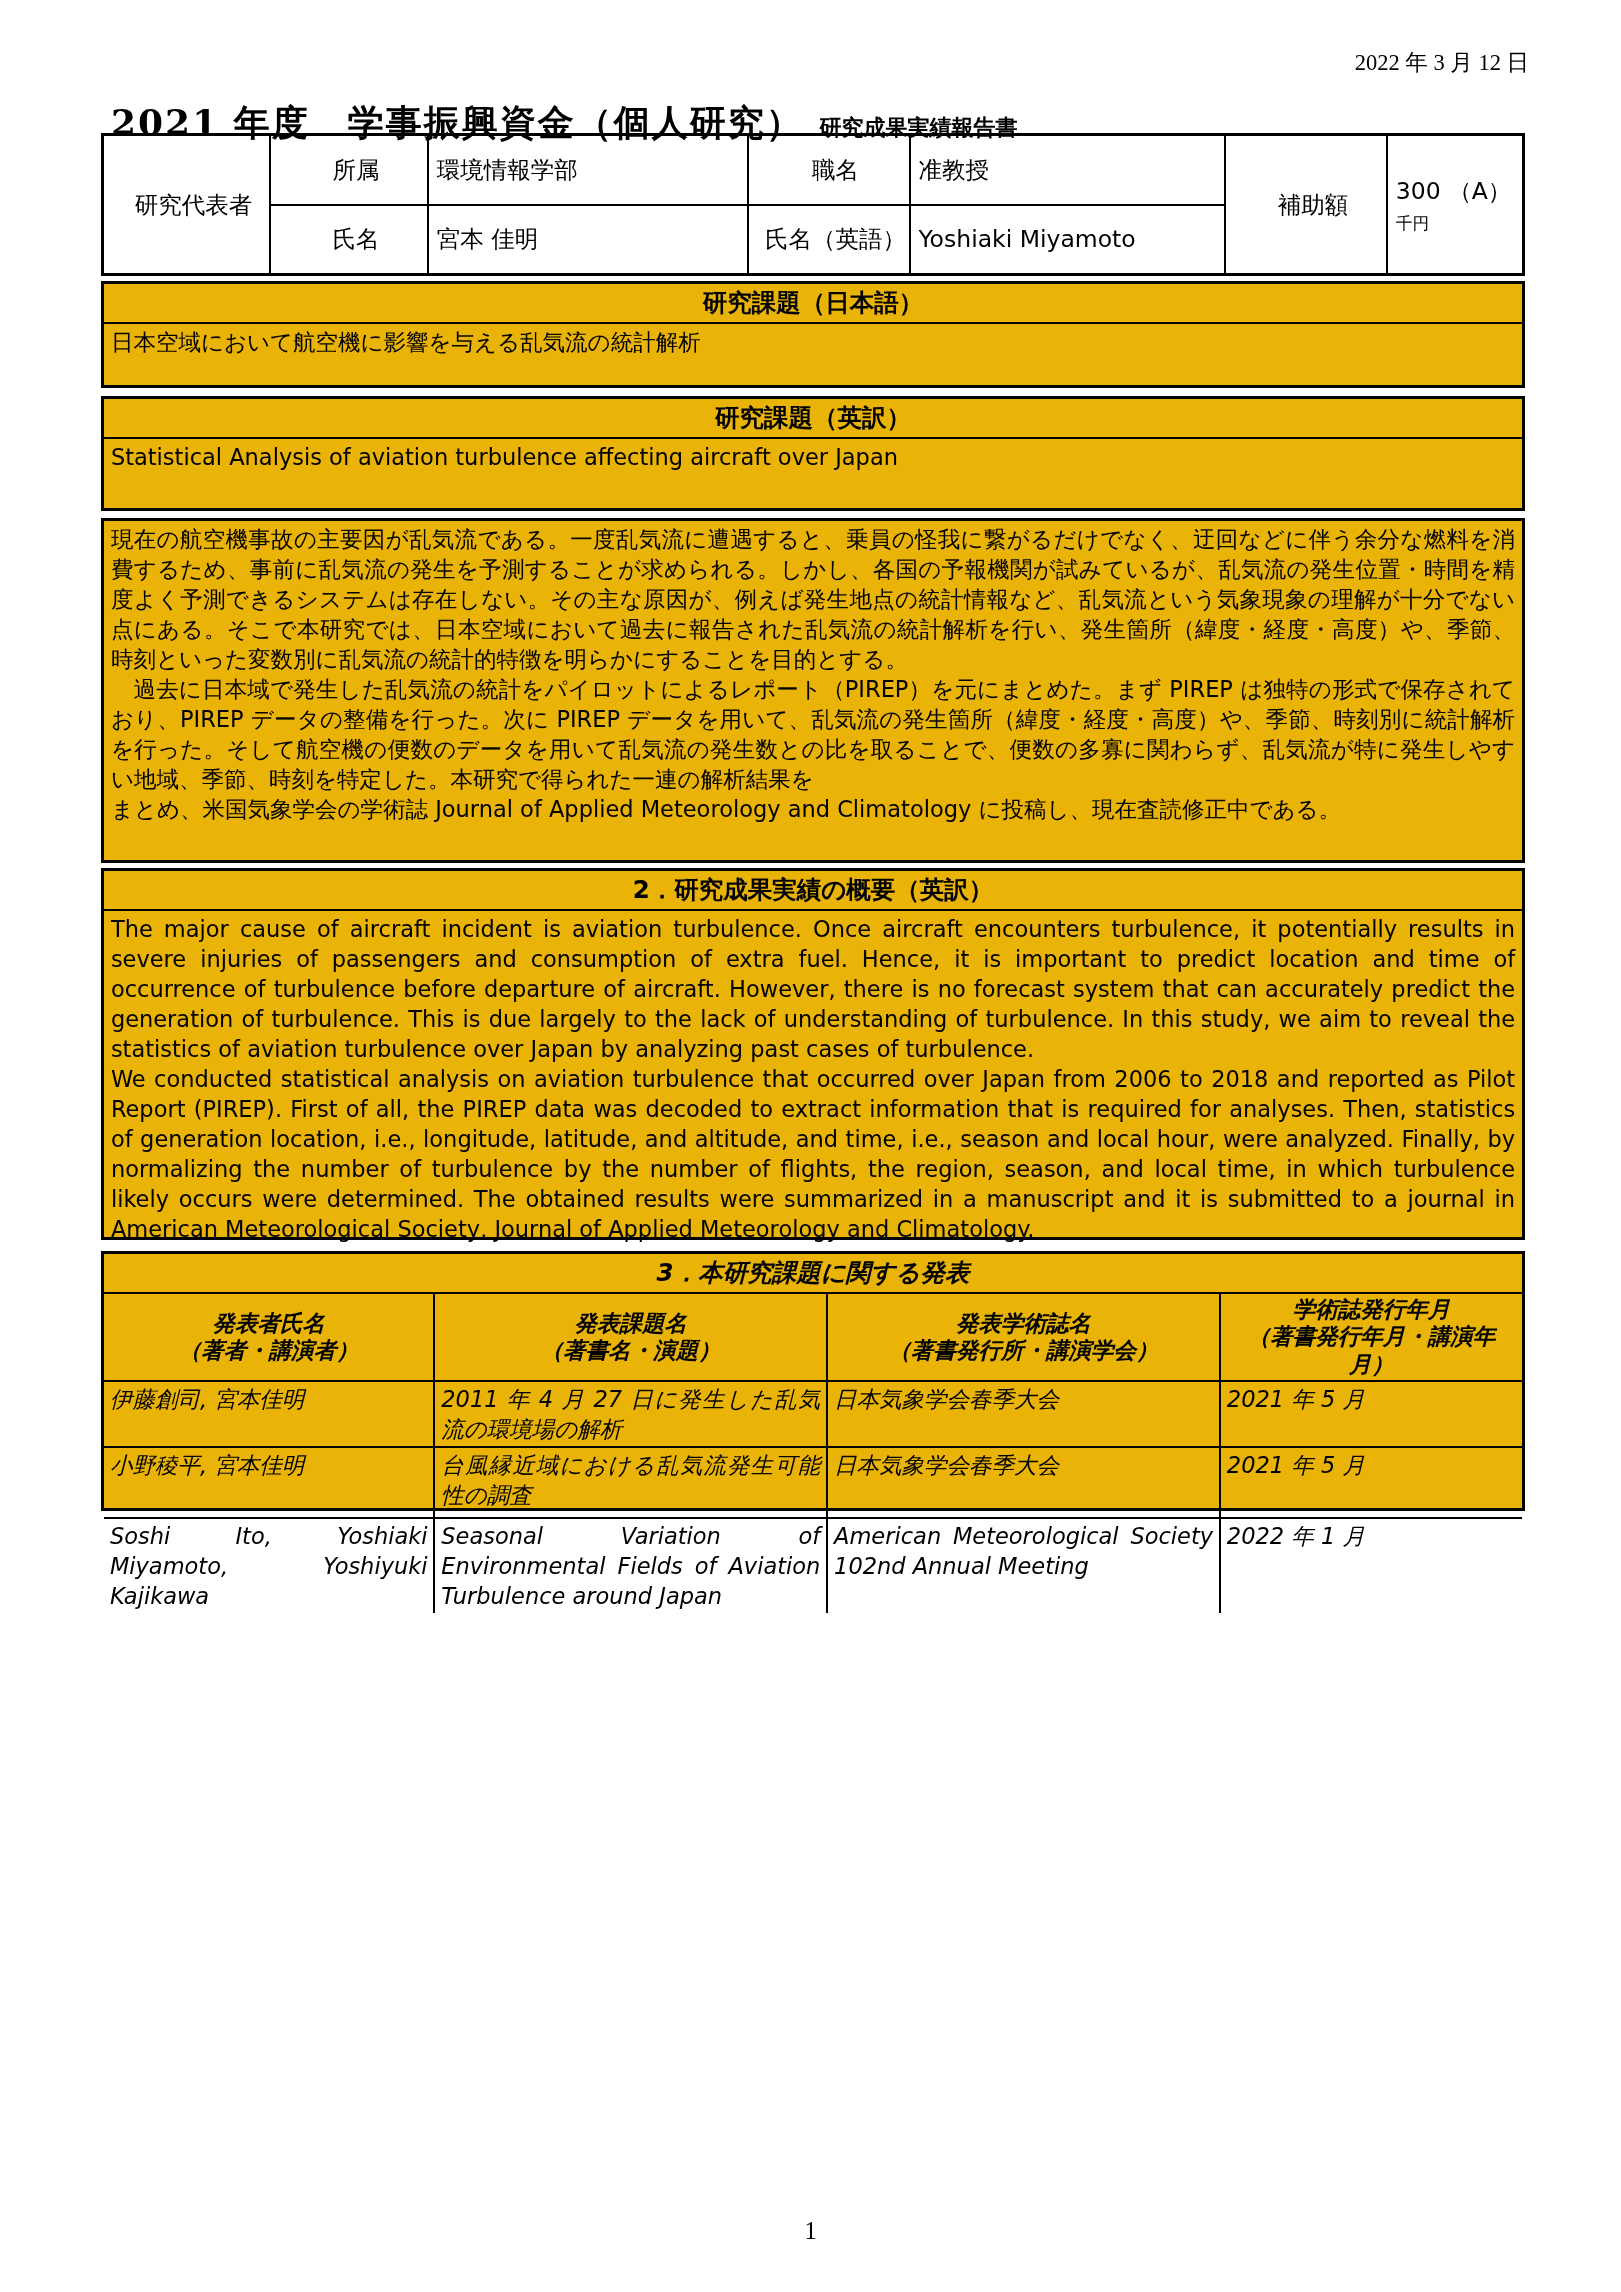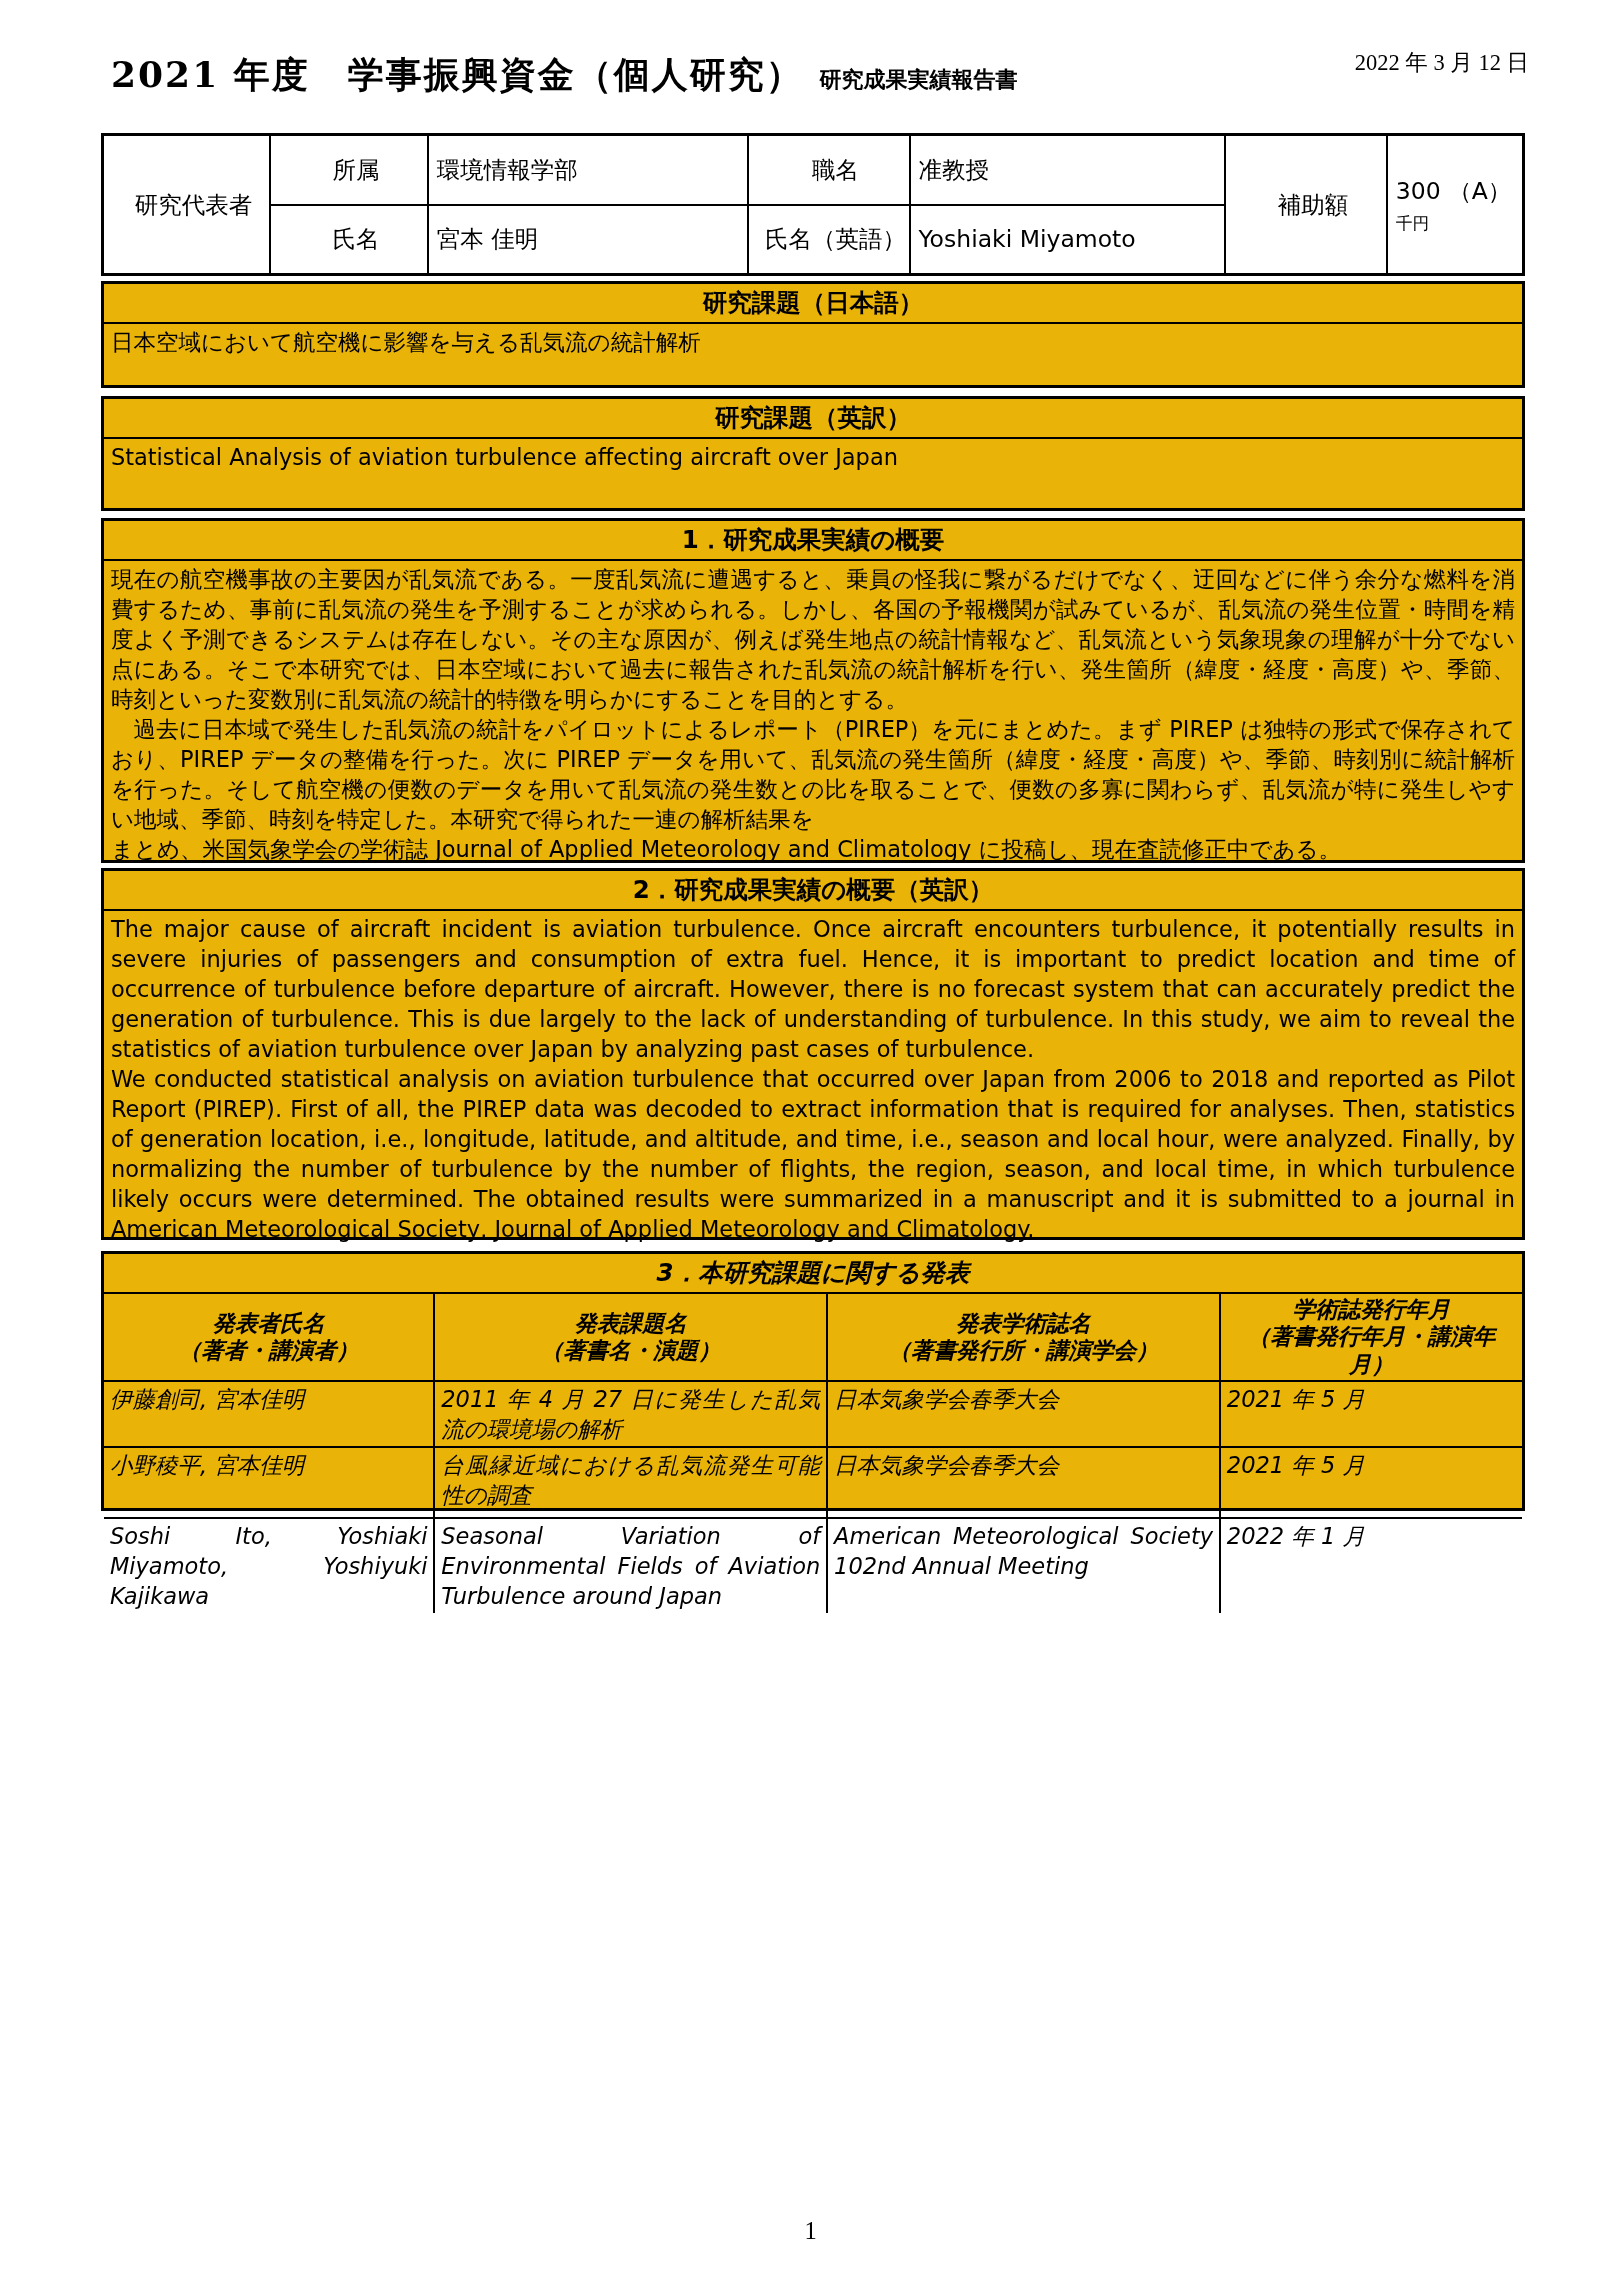--- a/index.html
+++ b/index.html
@@ -4,21 +4,21 @@
 <style>
   * { margin:0; padding:0; box-sizing:border-box; }
   html,body { background:#ffffff; }
   .page {
     position:relative; width:1621px; height:2293px; background:#fff;
     font-family:"DejaVu Sans","Liberation Sans",sans-serif; color:#000;
     overflow:hidden;
   }
   
   .doc-title { position:absolute; left:111px; top:51px; display:flex; align-items:baseline; gap:15.7px; white-space:nowrap; }
-  .doc-title .main { font-family:"DejaVu Serif","Liberation Serif",serif; font-size:36px; font-weight:bold; letter-spacing:2px; }
+  .doc-title .main { font-family:"DejaVu Serif","Liberation Serif",serif; font-size:36px; font-weight:bold; letter-spacing:2px;margin-top:48px; }
   .doc-title .sub  { font-size:22px; font-weight:bold; }
   .doc-date { position:absolute; right:92px; top:47px; font-family:"Liberation Serif","DejaVu Serif",serif; font-size:22.5px; white-space:nowrap; }
 
   
   table.t1 { position:absolute; left:101px; top:133px; width:1424px; height:139px;
              border-collapse:collapse; table-layout:fixed; border:3.9px solid #000; }
   table.t1 td { border:2px solid #000; font-size:23.5px; overflow:hidden; }
   table.t1 tr { height:70px; }
   .lbl { text-align:center; vertical-align:middle;padding-left:14px; }
   .val { vertical-align:middle; padding-left:7.8px; text-align:left; }
@@ -96,21 +96,20 @@
     <div class="box-hd">研究課題（日本語）</div>
     <div class="box-bd">日本空域において航空機に影響を与える乱気流の統計解析</div>
   </div>
 
   <div class="box" id="boxB">
     <div class="box-hd">研究課題（英訳）</div>
     <div class="box-bd">Statistical Analysis of aviation turbulence affecting aircraft over Japan</div>
   </div>
 
   <div class="box" id="boxC">
-    <div class="box-hd">1．研究成果実績の概要</div>
     <div class="box-bd">現在の航空機事故の主要因が乱気流である。一度乱気流に遭遇すると、乗員の怪我に繋がるだけでなく、迂回などに伴う余分な燃料を消費するため、事前に乱気流の発生を予測することが求められる。しかし、各国の予報機関が試みているが、乱気流の発生位置・時間を精度よく予測できるシステムは存在しない。その主な原因が、例えば発生地点の統計情報など、乱気流という気象現象の理解が十分でない点にある。そこで本研究では、日本空域において過去に報告された乱気流の統計解析を行い、発生箇所（緯度・経度・高度）や、季節、時刻といった変数別に乱気流の統計的特徴を明らかにすることを目的とする。
 　過去に日本域で発生した乱気流の統計をパイロットによるレポート（PIREP）を元にまとめた。まず PIREP は独特の形式で保存されており、PIREP データの整備を行った。次に PIREP データを用いて、乱気流の発生箇所（緯度・経度・高度）や、季節、時刻別に統計解析を行った。そして航空機の便数のデータを用いて乱気流の発生数との比を取ることで、便数の多寡に関わらず、乱気流が特に発生しやすい地域、季節、時刻を特定した。本研究で得られた一連の解析結果を
 まとめ、米国気象学会の学術誌 Journal of Applied Meteorology and Climatology に投稿し、現在査読修正中である。</div>
   </div>
 
   <div class="box" id="boxD">
     <div class="box-hd">2．研究成果実績の概要（英訳）</div>
     <div class="box-bd">The major cause of aircraft incident is aviation turbulence. Once aircraft encounters turbulence, it potentially results in severe injuries of passengers and consumption of extra fuel. Hence, it is important to predict location and time of occurrence of turbulence before departure of aircraft. However, there is no forecast system that can accurately predict the generation of turbulence. This is due largely to the lack of understanding of turbulence. In this study, we aim to reveal the statistics of aviation turbulence over Japan by analyzing past cases of turbulence.
 We conducted statistical analysis on aviation turbulence that occurred over Japan from 2006 to 2018 and reported as Pilot Report (PIREP). First of all, the PIREP data was decoded to extract information that is required for analyses. Then, statistics of generation location, i.e., longitude, latitude, and altitude, and time, i.e., season and local hour, were analyzed. Finally, by normalizing the number of turbulence by the number of flights, the region, season, and local time, in which turbulence likely occurs were determined. The obtained results were summarized in a manuscript and it is submitted to a journal in American Meteorological Society, Journal of Applied Meteorology and Climatology.</div>
   </div>

